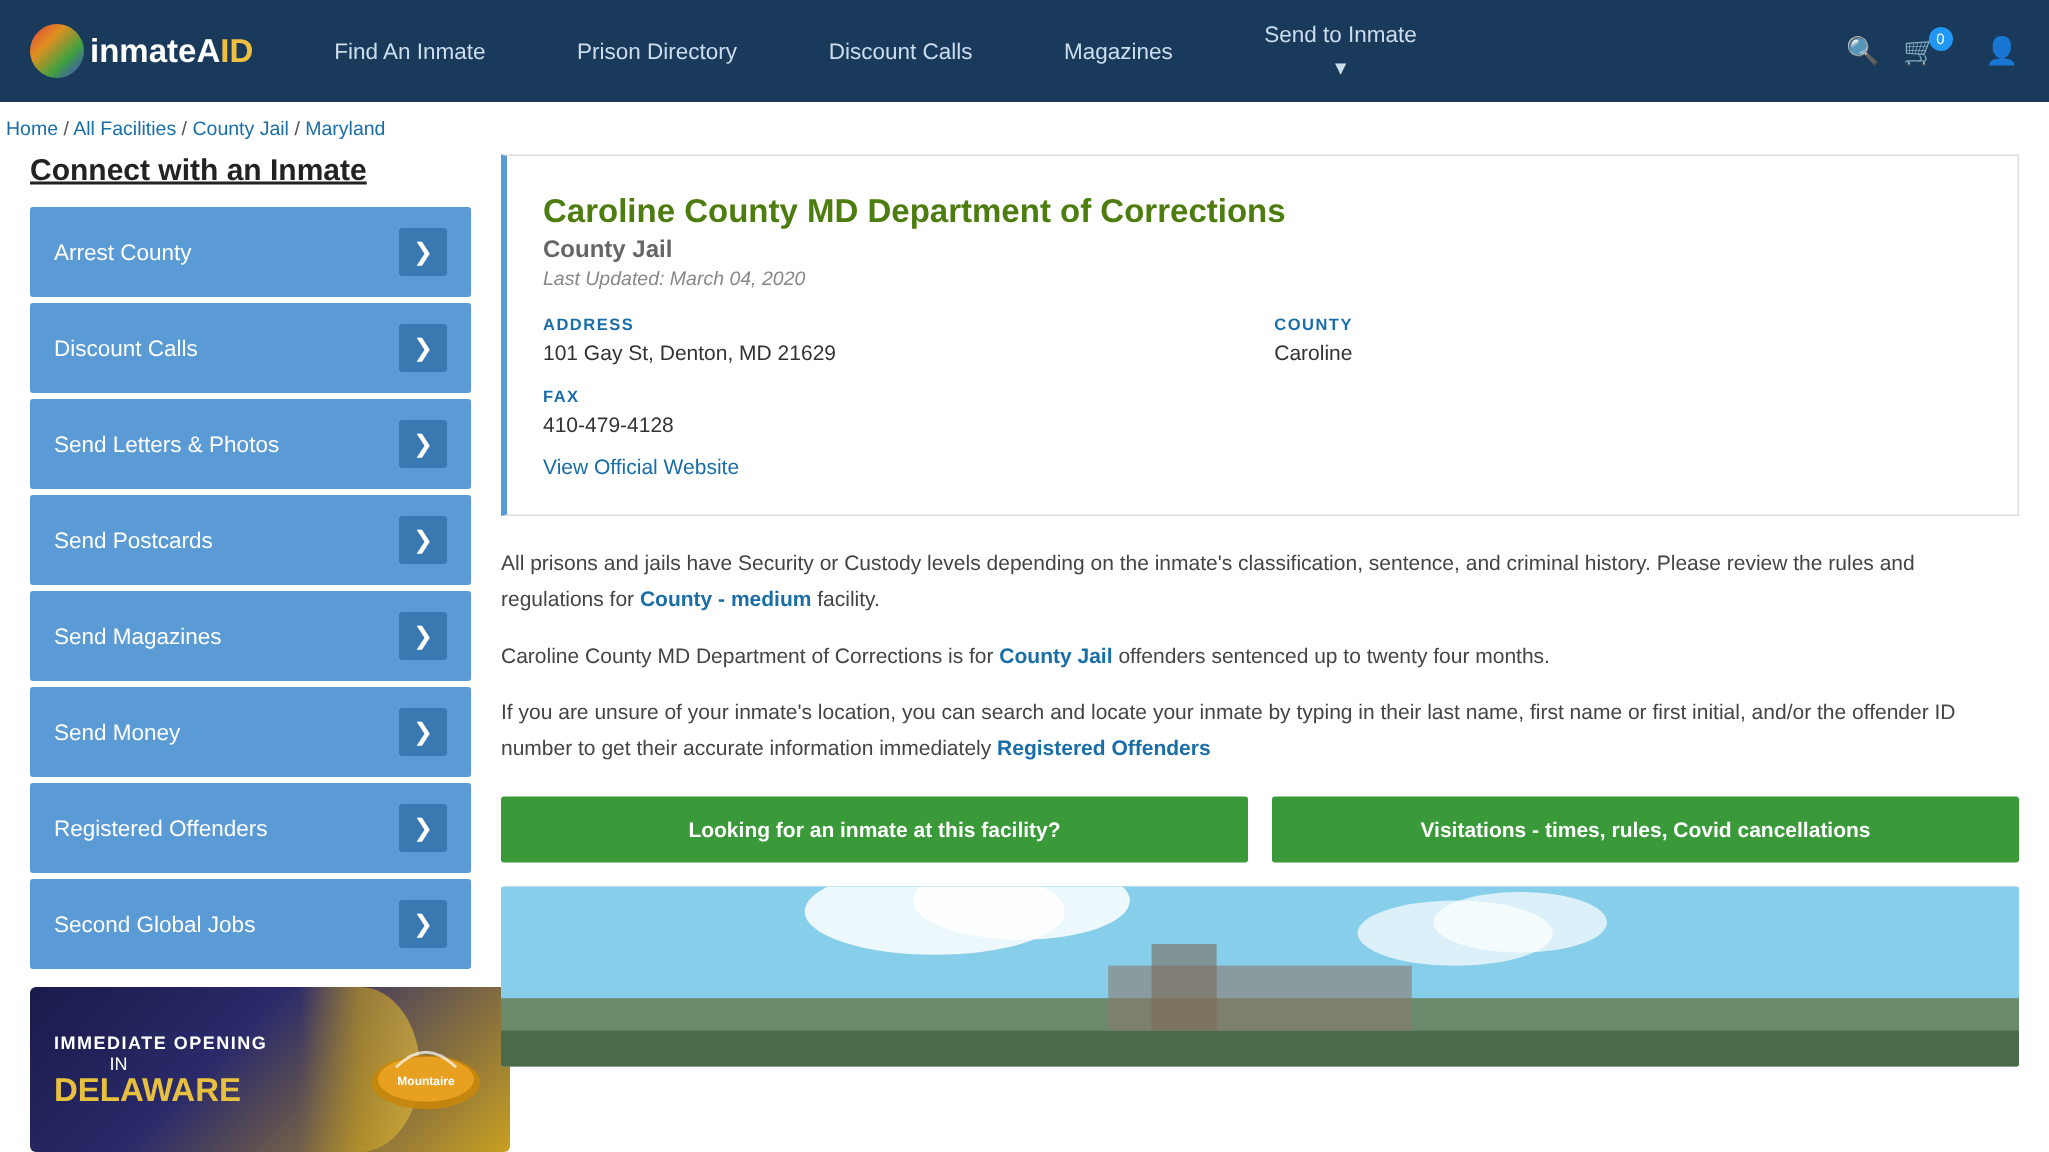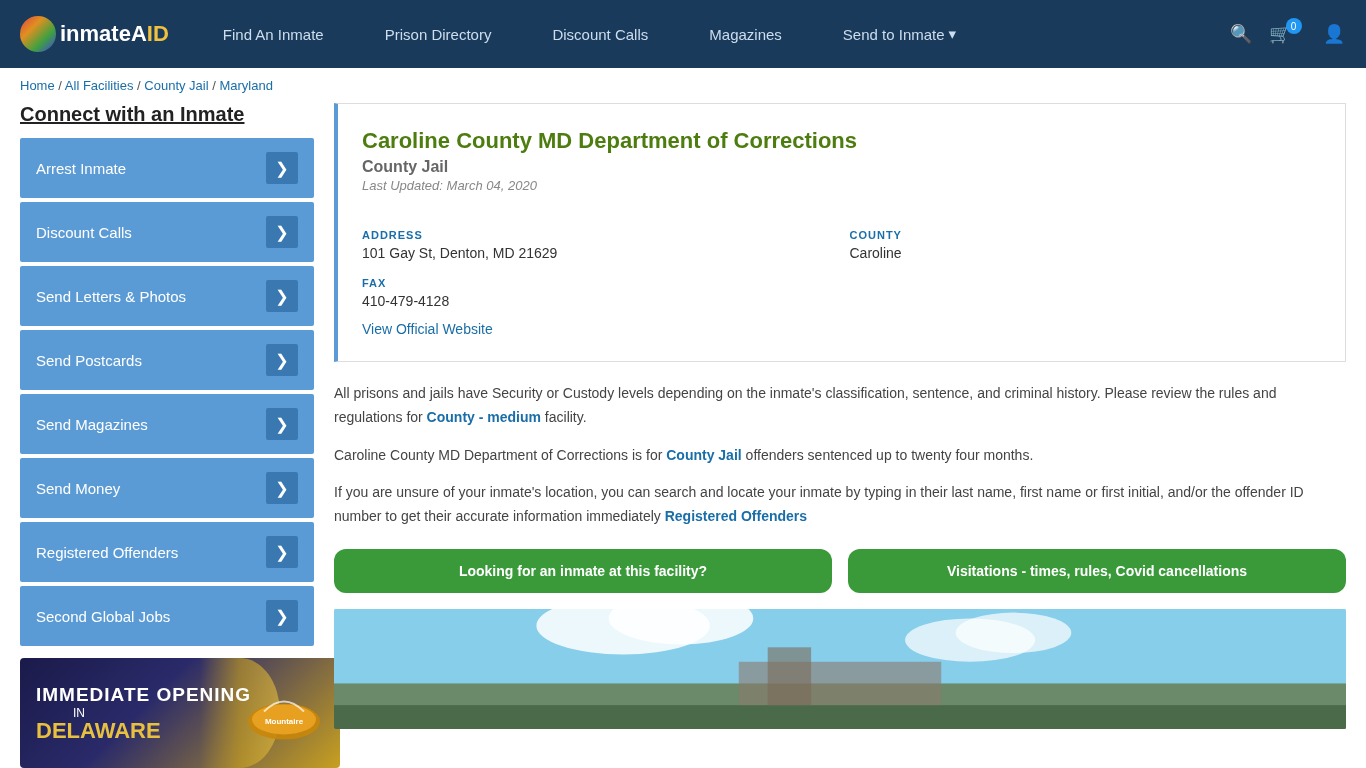--- a/index.html
+++ b/index.html
@@ -48,20 +48,21 @@
     }
     .nav-dropdown {
       color: #cde;
       padding: 0 24px;
       font-size: 15px;
       cursor: pointer;
       white-space: nowrap;
       display: flex;
       align-items: center;
       gap: 4px;
+      flex-direction: column;
     }
     .header-icons {
       display: flex;
       align-items: center;
       gap: 16px;
       margin-left: auto;
     }
     .header-icon {
       color: #cde;
       font-size: 18px;
@@ -78,21 +79,21 @@
       align-items: center;
       justify-content: center;
       position: relative;
       top: -8px;
       left: -6px;
     }
     .cart-wrapper { position: relative; display: flex; align-items: center; }
 
     
     .breadcrumb {
-      padding: 10px 20px;
+      padding: 10px 4px;
       font-size: 13px;
     }
     .breadcrumb a { color: #1a6ea8; text-decoration: none; }
     .breadcrumb span { color: #555; }
 
     
     .main-container {
       display: flex;
       padding: 0 20px 20px 20px;
       gap: 20px;
@@ -146,21 +147,21 @@
       border-radius: 4px;
       display: flex;
       align-items: center;
       padding: 16px;
       position: relative;
       overflow: hidden;
     }
     .ad-text-block { z-index: 2; }
     .ad-immediate {
       color: #fff;
-      font-size: 19px;
+      font-size: 12px;
       font-weight: bold;
       letter-spacing: 1px;
     }
     .ad-in { color: #fff; font-size: 12px; margin-left: 37px; }
     .ad-delaware {
       color: #e8c040;
       font-size: 22px;
       font-weight: bold;
       line-height: 1;
     }
@@ -202,21 +203,21 @@
     .facility-type {
       font-size: 16px;
       font-weight: bold;
       color: #666;
       margin-bottom: 2px;
     }
     .facility-updated {
       font-size: 13px;
       color: #888;
       font-style: italic;
-      margin-bottom: 36px;
+      margin-bottom: 18px;
     }
     .facility-info-grid {
       display: grid;
       grid-template-columns: 1fr 1fr;
       gap: 16px;
     }
     .info-label {
       color: #1a6ea8;
       font-size: 11px;
       font-weight: bold;
@@ -255,21 +256,21 @@
       margin-top: 20px;
     }
     .btn-green {
       background: #3a9a3a;
       color: #fff;
       padding: 14px 20px;
       border: none;
       cursor: pointer;
       font-size: 14px;
       font-weight: bold;
-      border-radius: 12px;
+      border-radius: 2px;
       flex: 1;
       text-align: center;
     }
 
     
     .bottom-image {
       width: 100%;
       height: 120px;
       background: linear-gradient(180deg, #87ceeb 0%, #b0d4e8 40%, #6a8a6a 80%, #4a6a4a 100%);
       border-radius: 2px;
@@ -314,21 +315,21 @@
   <span> / </span>
   <a>Maryland</a>
 </div>
 
 <div class="main-container">
 
   <aside class="sidebar">
     <div class="sidebar-title">Connect with an Inmate</div>
     <div class="sidebar-menu">
       <div class="sidebar-item">
-        <span>Arrest Inmate</span>
+        <span>Arrest County</span>
         <span class="sidebar-arrow">❯</span>
       </div>
       <div class="sidebar-item">
         <span>Discount Calls</span>
         <span class="sidebar-arrow">❯</span>
       </div>
       <div class="sidebar-item">
         <span>Send Letters &amp; Photos</span>
         <span class="sidebar-arrow">❯</span>
       </div>

